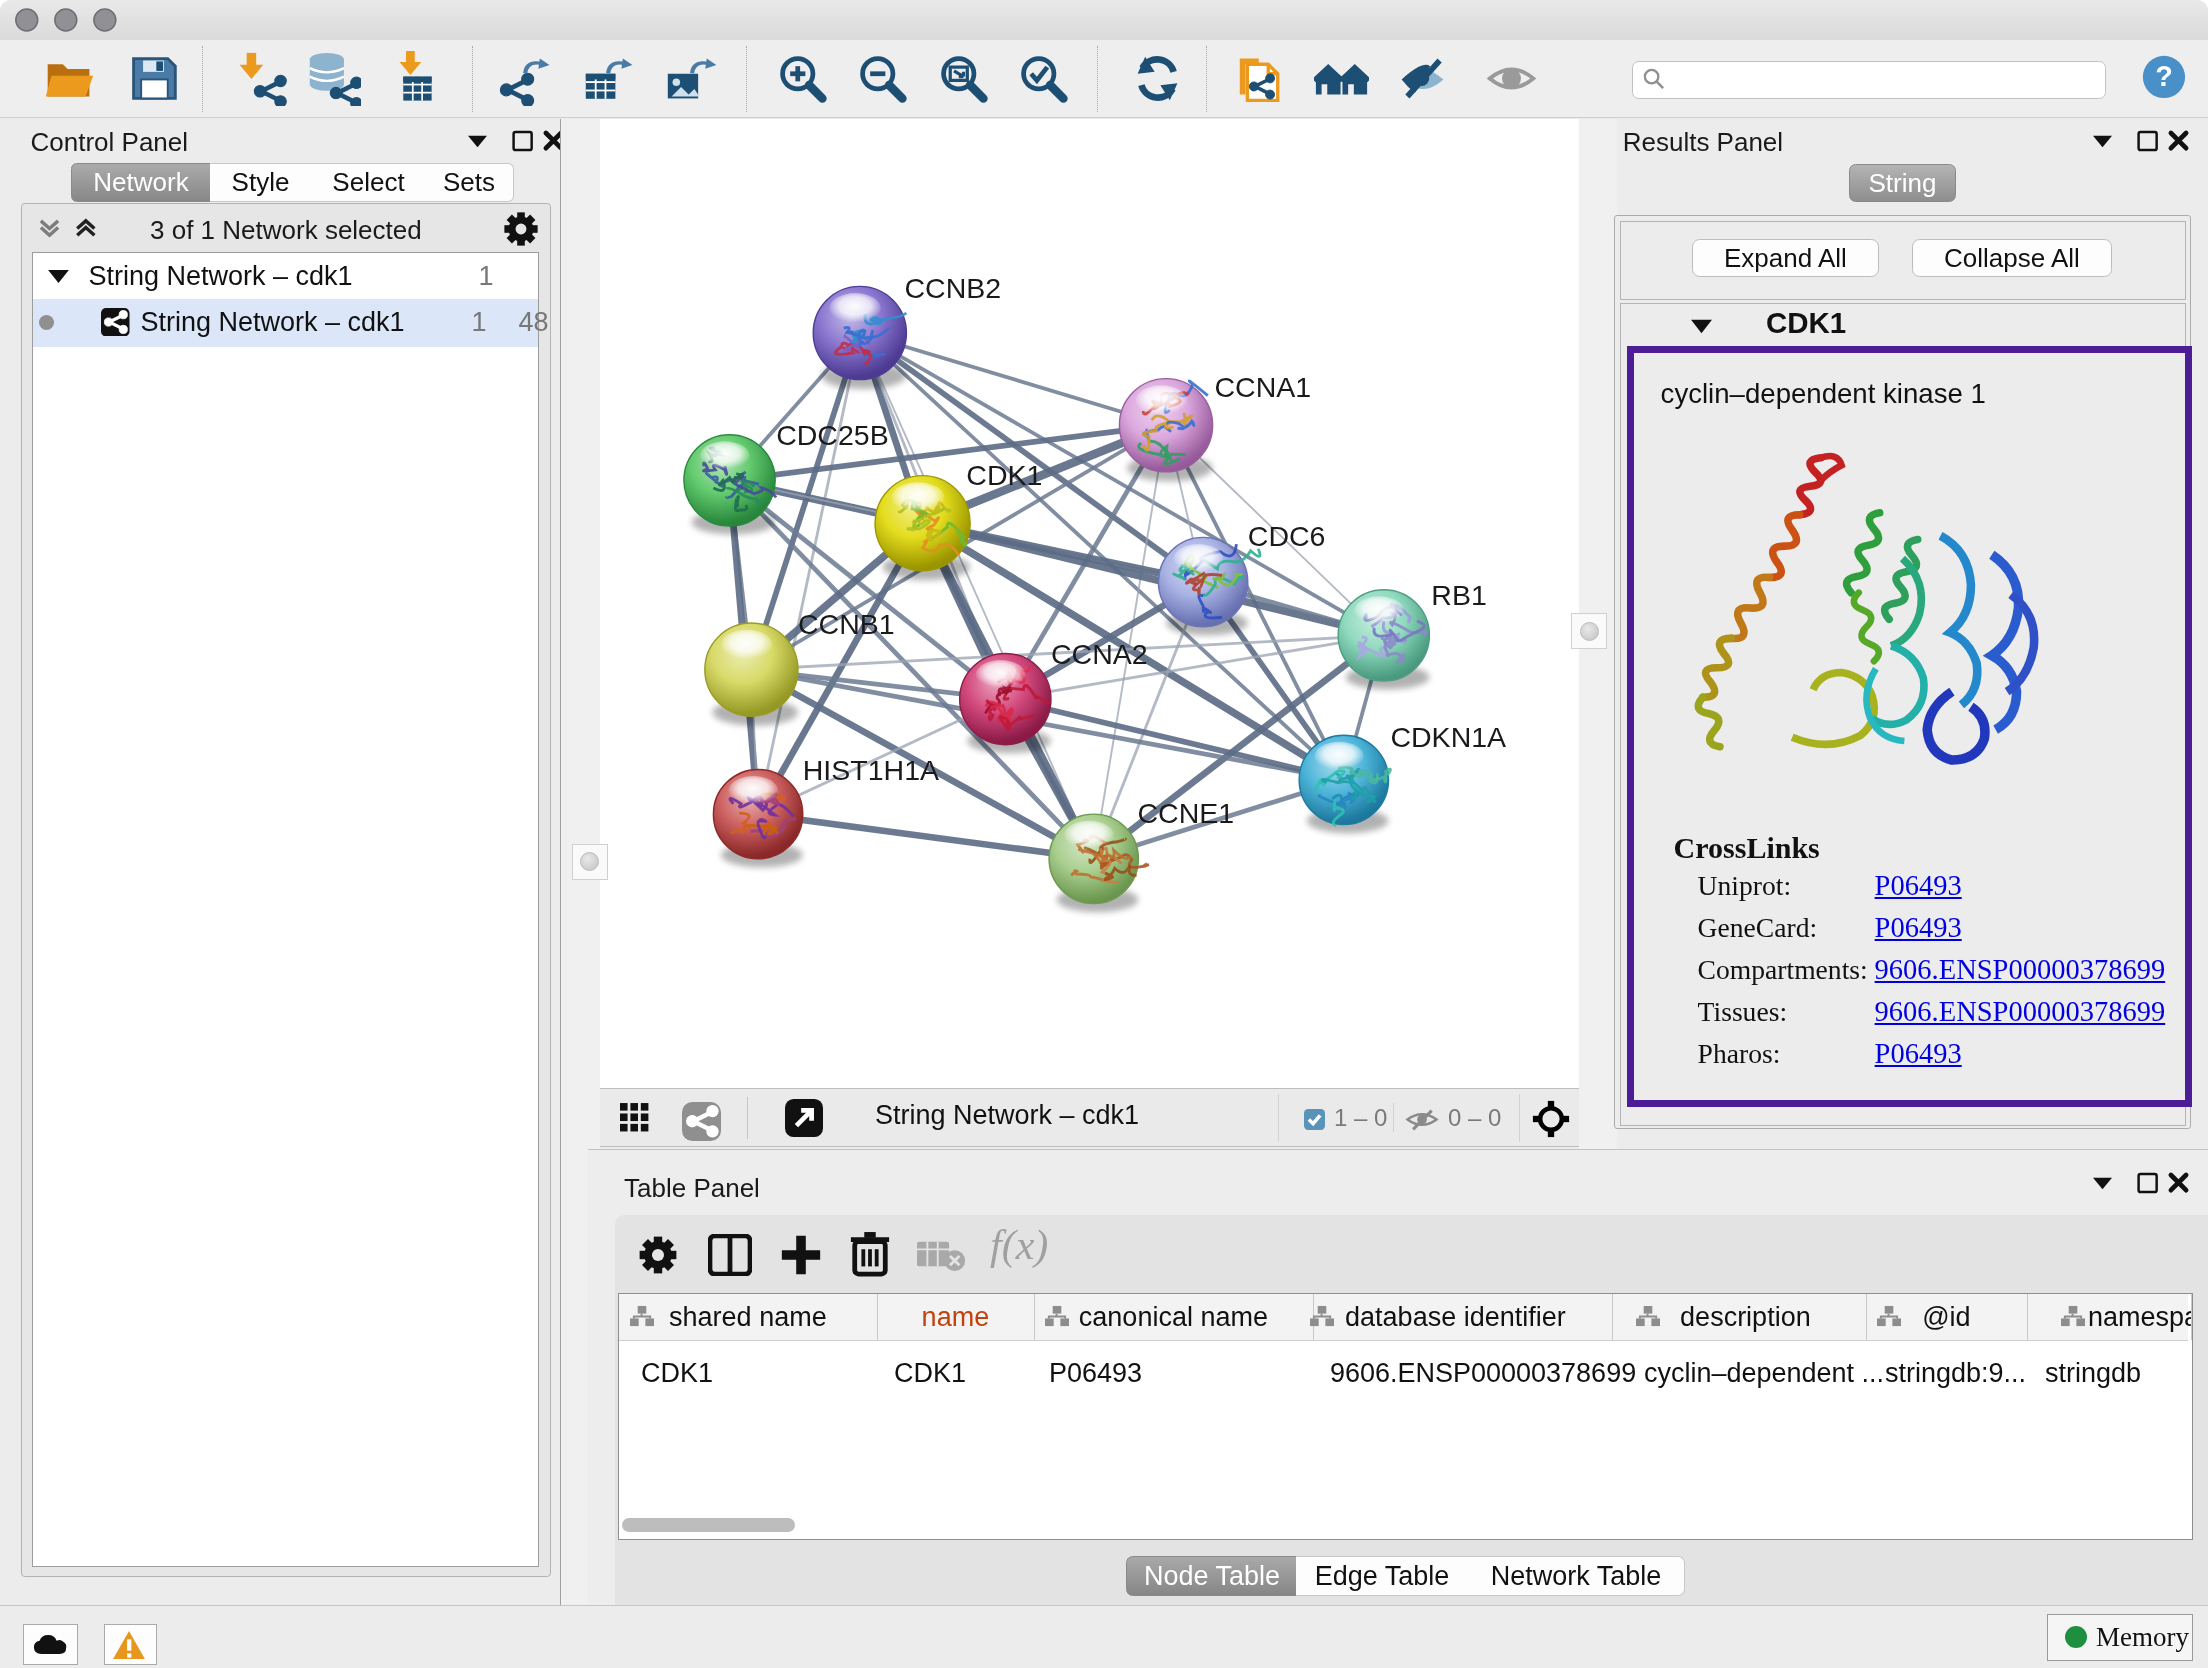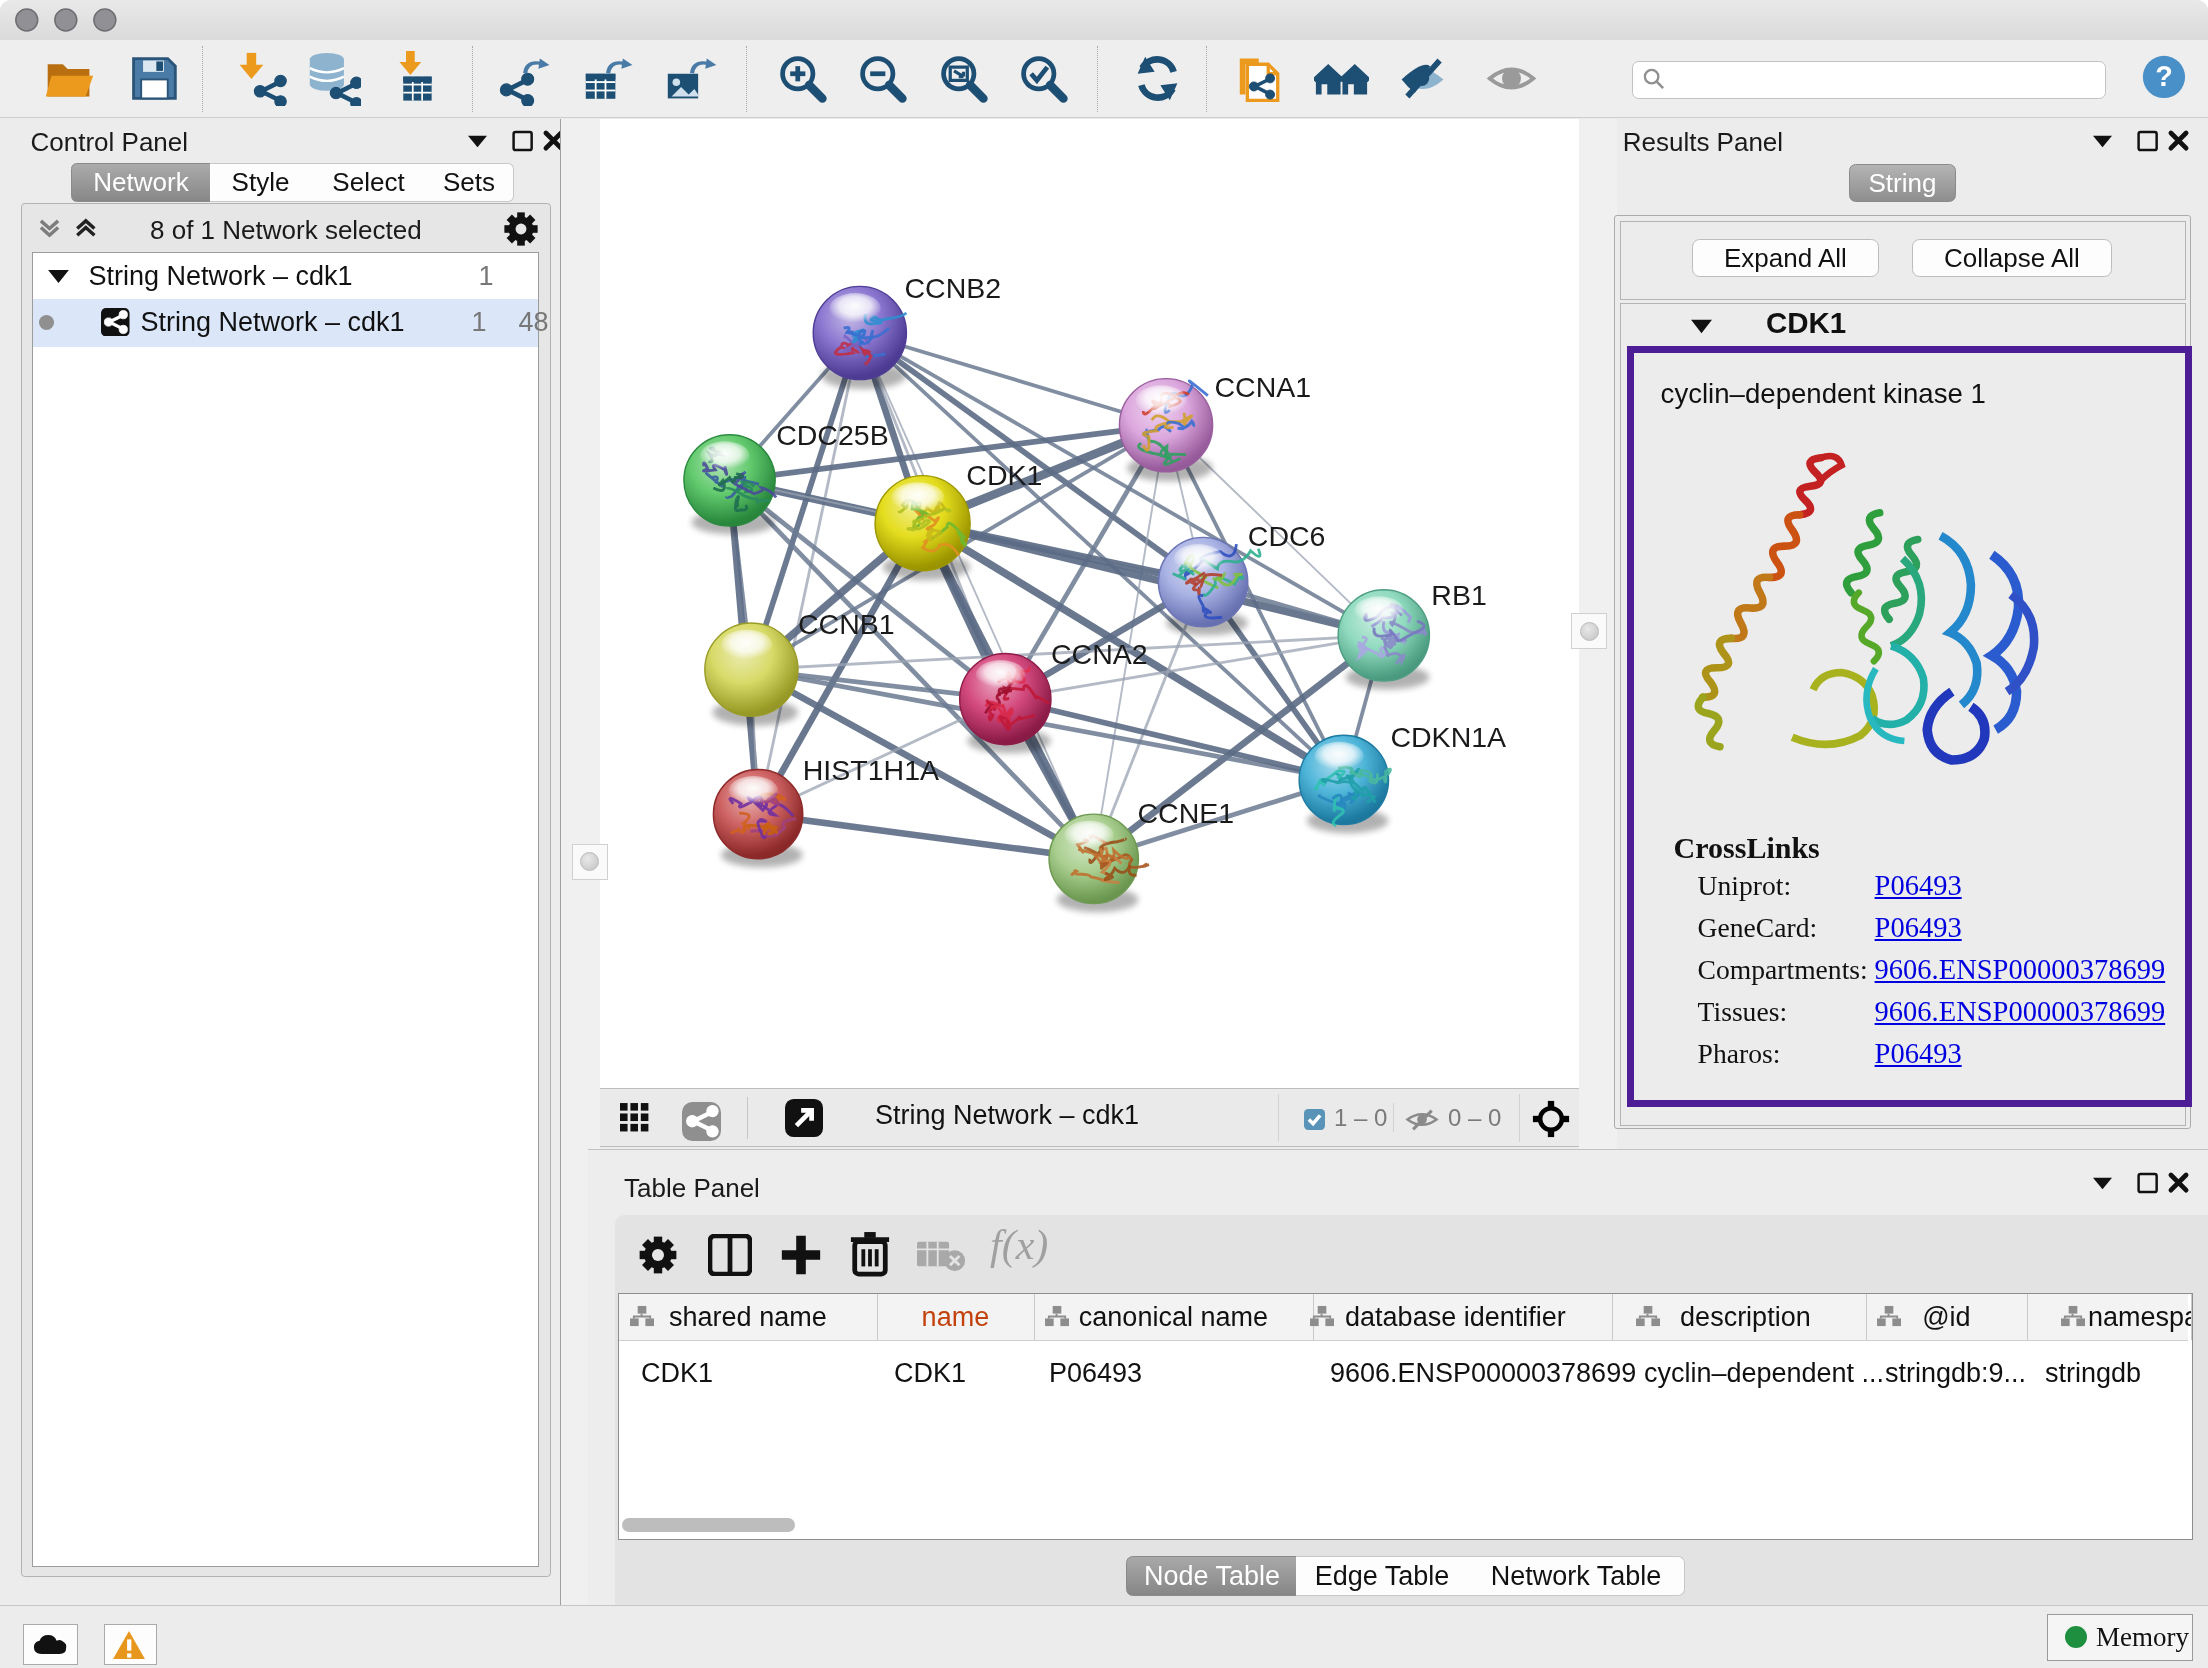--- a/index.html
+++ b/index.html
@@ -213,21 +213,21 @@
    <svg style="position:absolute;left:17px;top:11.4px" width="86" height="27" viewBox="0 0 90 28">
      <g stroke="#7d7d7d" stroke-width="3.6" fill="none">
             <path d="M2 6 L11 14 L20 6"></path>
             <path d="M2 13 L11 21 L20 13"></path>
           </g>
      <g stroke="#222" stroke-width="3.6" fill="none">
             <path d="M40 14 L49 6 L58 14"></path>
             <path d="M40 21 L49 13 L58 21"></path>
           </g>
    </svg>
-   <div style="position:absolute;left:0;top:11.4px;width:100%;text-align:center;font-size:26px;color:#1a1a1a;">8 of 1 Network selected</div>
+   <div style="position:absolute;left:0;top:11.4px;width:100%;text-align:center;font-size:26px;color:#1a1a1a;">3 of 1 Network selected</div>
    <svg style="position:absolute;left:480px;top:5.7px" width="38" height="38" viewBox="-16 -16 32 32">
           <g>
             <rect x="-3.2" y="-14" width="6.4" height="8" transform="rotate(0)" fill="#111"></rect>
             <rect x="-3.2" y="-14" width="6.4" height="8" transform="rotate(45)" fill="#111"></rect>
             <rect x="-3.2" y="-14" width="6.4" height="8" transform="rotate(90)" fill="#111"></rect>
             <rect x="-3.2" y="-14" width="6.4" height="8" transform="rotate(135)" fill="#111"></rect>
             <rect x="-3.2" y="-14" width="6.4" height="8" transform="rotate(180)" fill="#111"></rect>
             <rect x="-3.2" y="-14" width="6.4" height="8" transform="rotate(225)" fill="#111"></rect>
             <rect x="-3.2" y="-14" width="6.4" height="8" transform="rotate(270)" fill="#111"></rect>
             <rect x="-3.2" y="-14" width="6.4" height="8" transform="rotate(315)" fill="#111"></rect>

